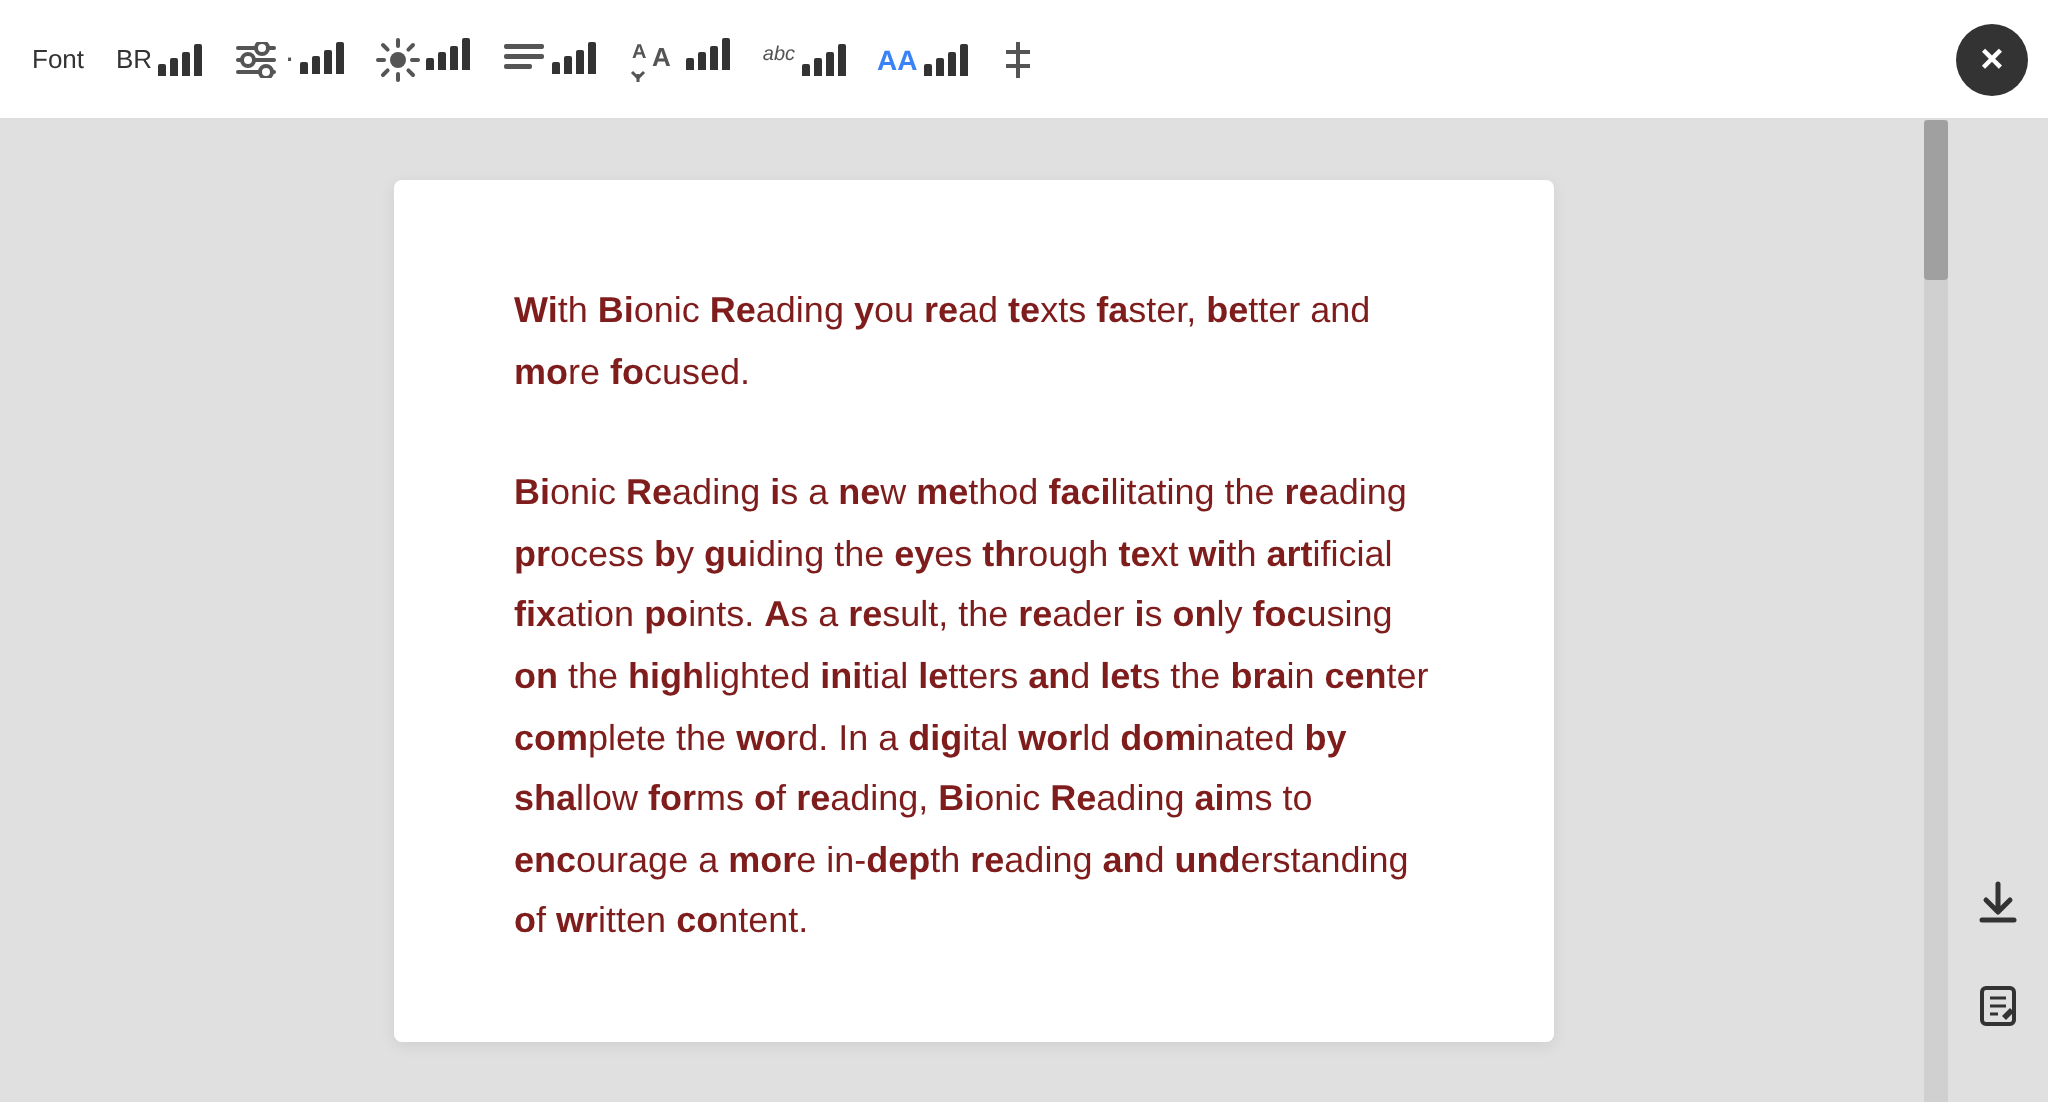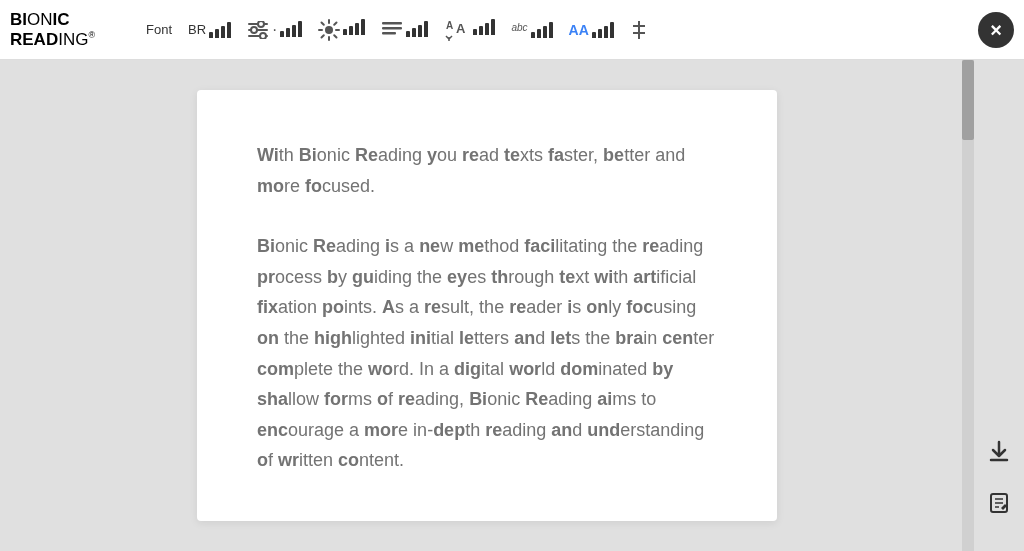--- a/index.html
+++ b/index.html
@@ -108,21 +108,21 @@
       max-width: 580px;
       width: 100%;
       padding: 50px 60px;
       border-radius: 4px;
       box-shadow: 0 2px 8px rgba(0,0,0,0.08);
     }
 
     .reading-card p {
       font-size: 18px;
       line-height: 1.7;
-      color: #737373;
+      color: #7f1d1d;
       margin-bottom: 30px;
     }
 
     .reading-card p:last-child { margin-bottom: 14px; }
 
     .bold { font-weight: 900; }
 
     
     .right-sidebar {
       width: 50px;
@@ -163,34 +163,20 @@
       height: 80px;
       background: #a0a0a0;
       border-radius: 2px;
     }
   </style>
 </head>
 <body>
 
 <div class="toolbar">
 
-  <div class="logo-area">
-    <div class="logo-text">
-      <div>
-        <span style="font-weight:900;font-size:17px;letter-spacing:0px;">
-          <span style="font-weight:900;">BI</span><span style="font-weight:400;">ON</span><span style="font-weight:900;">IC</span>
-        </span>
-      </div>
-      <div>
-        <span style="font-size:17px;letter-spacing:0px;">
-          <span style="font-weight:900;">READ</span><span style="font-weight:400;">ING</span><sup style="font-size:9px;font-weight:400;">®</sup>
-        </span>
-      </div>
-    </div>
-  </div>
 
   <div class="toolbar-item">
     <span class="toolbar-label">Font</span>
   </div>
 
   <div class="toolbar-item">
     <span class="toolbar-label">BR</span>
     <div class="signal-bars">
       <span style="height:6px;"></span>
       <span style="height:9px;"></span>

